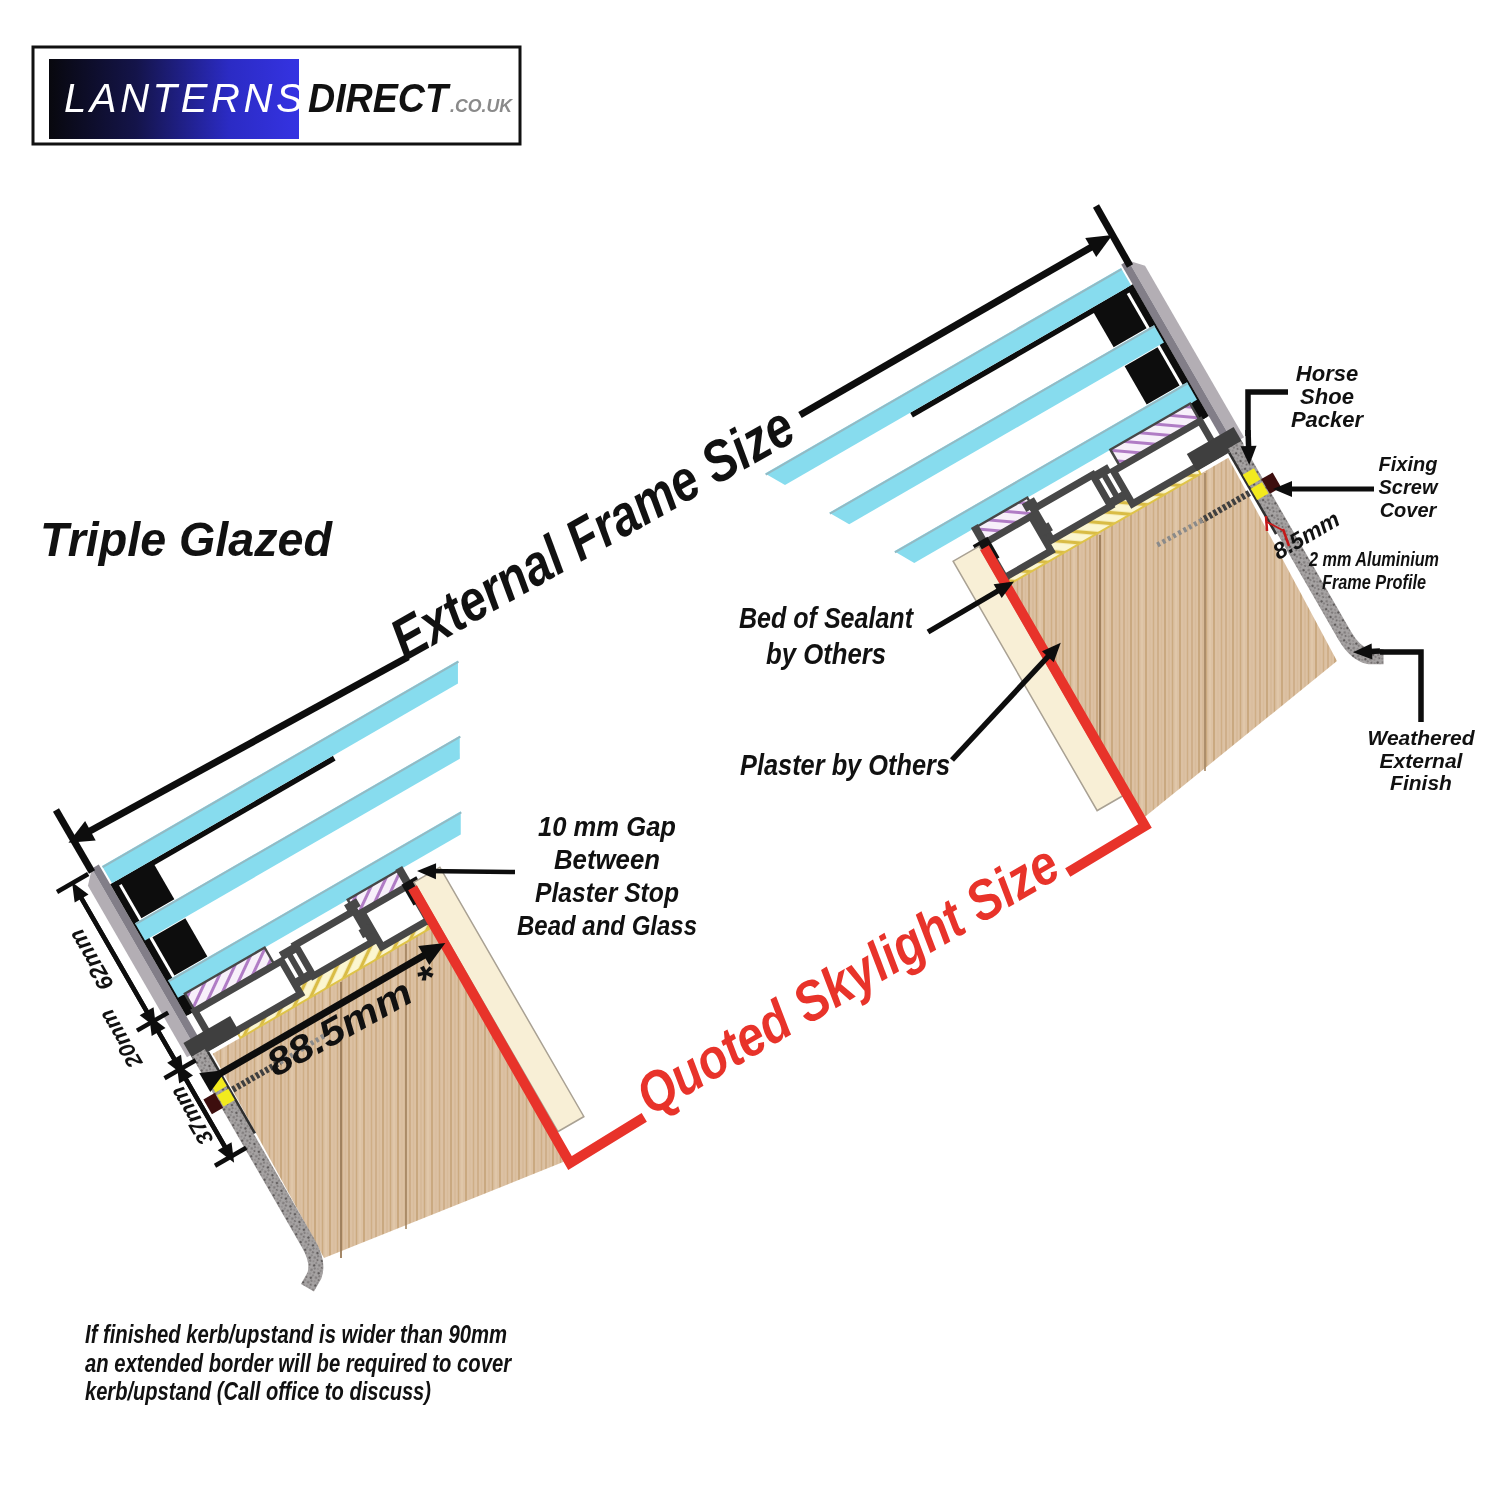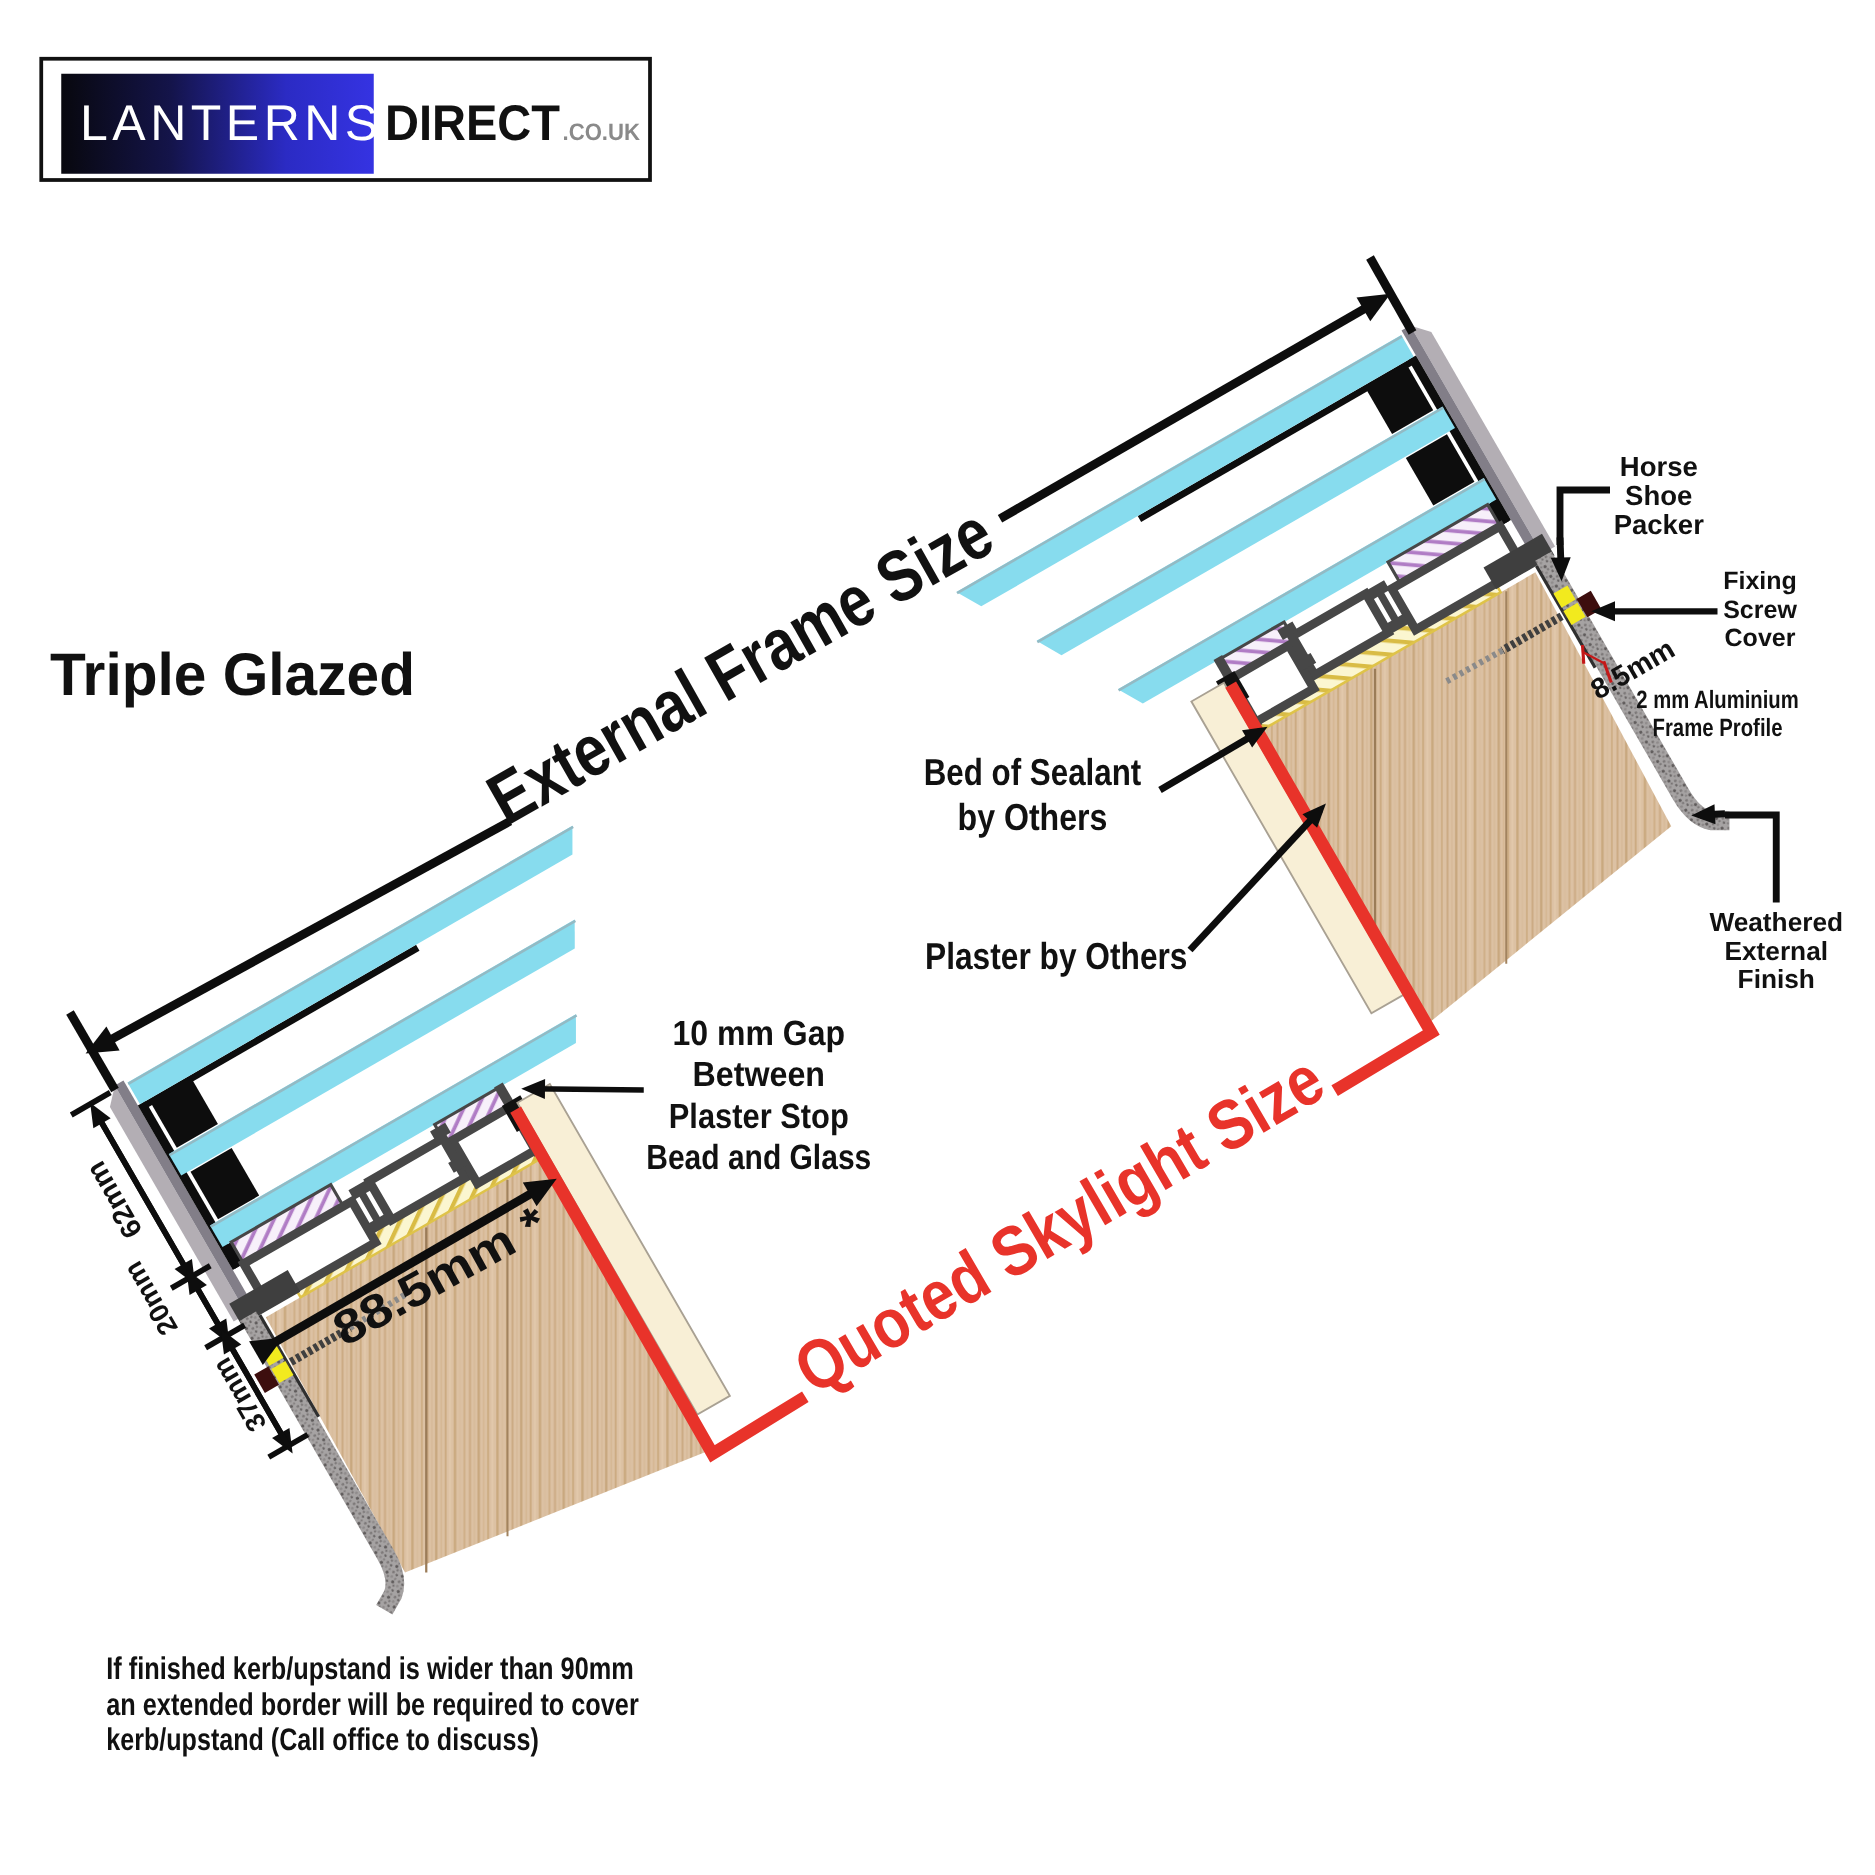--- a/index.html
+++ b/index.html
@@ -1,17 +1,17 @@
 <!DOCTYPE html>
 <html><head>
 <meta charset="utf-8">
 <style>
 html,body{margin:0;padding:0;background:#ffffff;}
 *{font-family:"Liberation Sans",sans-serif;}
-#page{width:1500px;height:1500px;position:relative;background:#ffffff;overflow:hidden;}
+#page{width:1500px;height:1500px;position:relative;background:#ffffff;overflow:hidden;font-style:italic;}
 text{font-family:"Liberation Sans",sans-serif;}
 </style>
 </head>
 <body>
 <div id="page">
 <svg width="1500" height="1500" viewBox="0 0 1500 1500">
 <defs>
 <linearGradient id="logograd" x1="0" y1="0" x2="1" y2="0">
 <stop offset="0" stop-color="#08080e"></stop>
 <stop offset="0.35" stop-color="#14144a"></stop>

